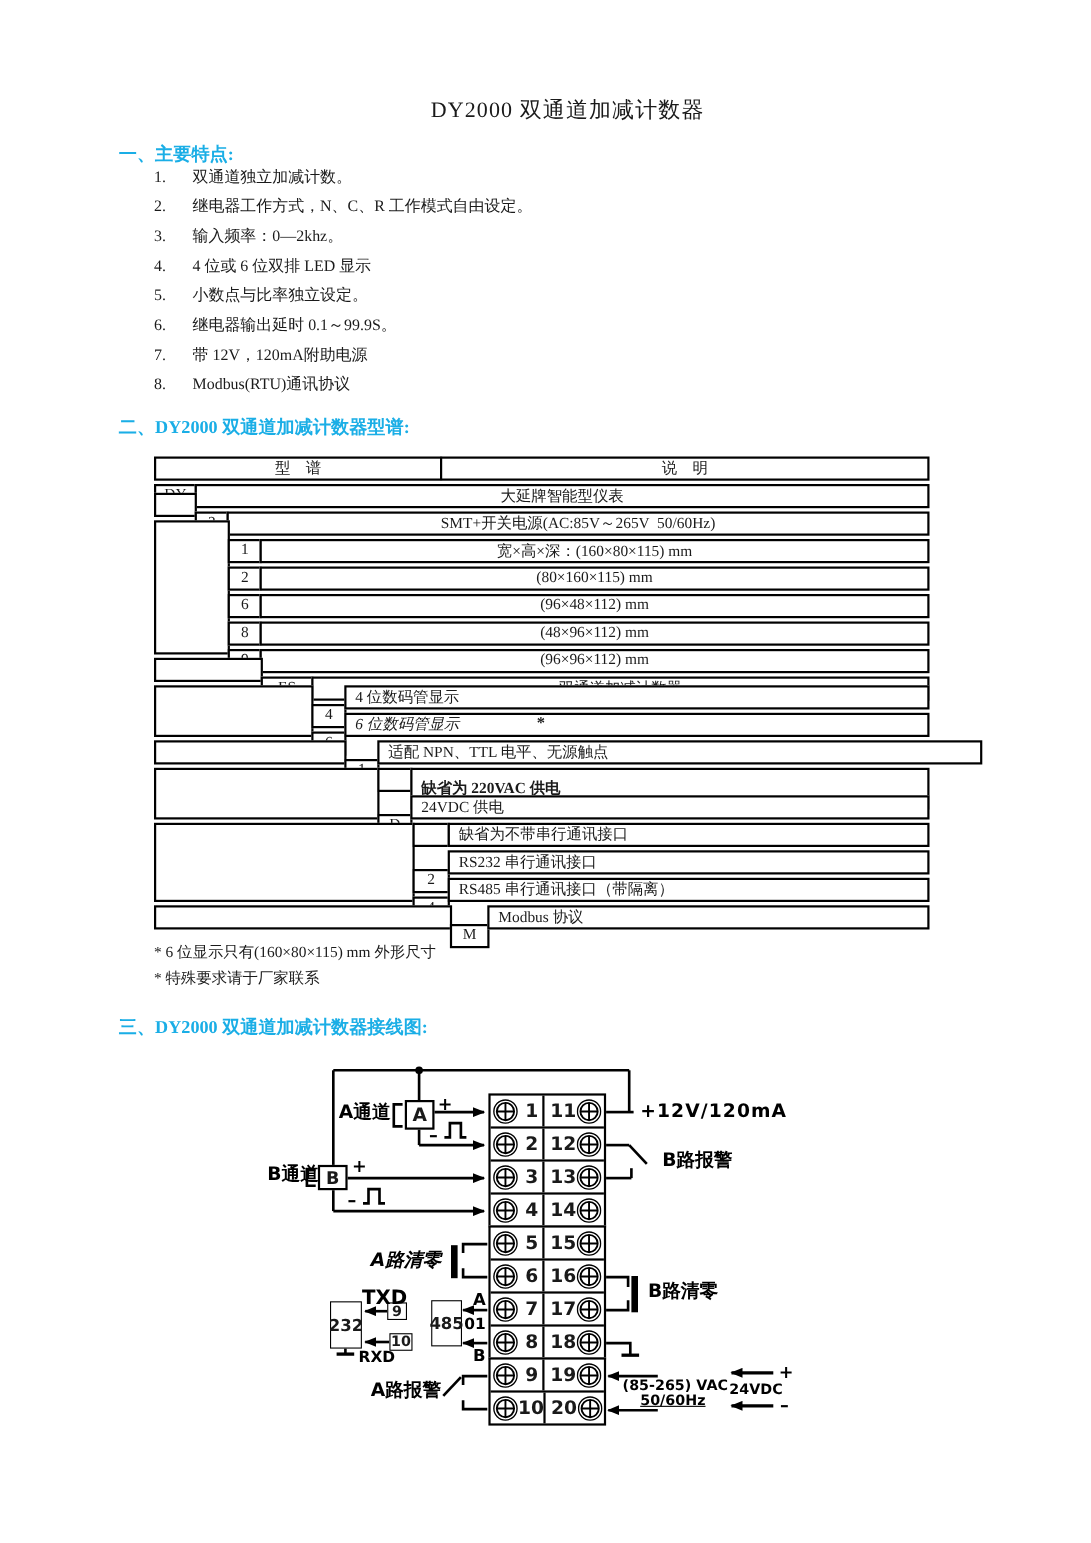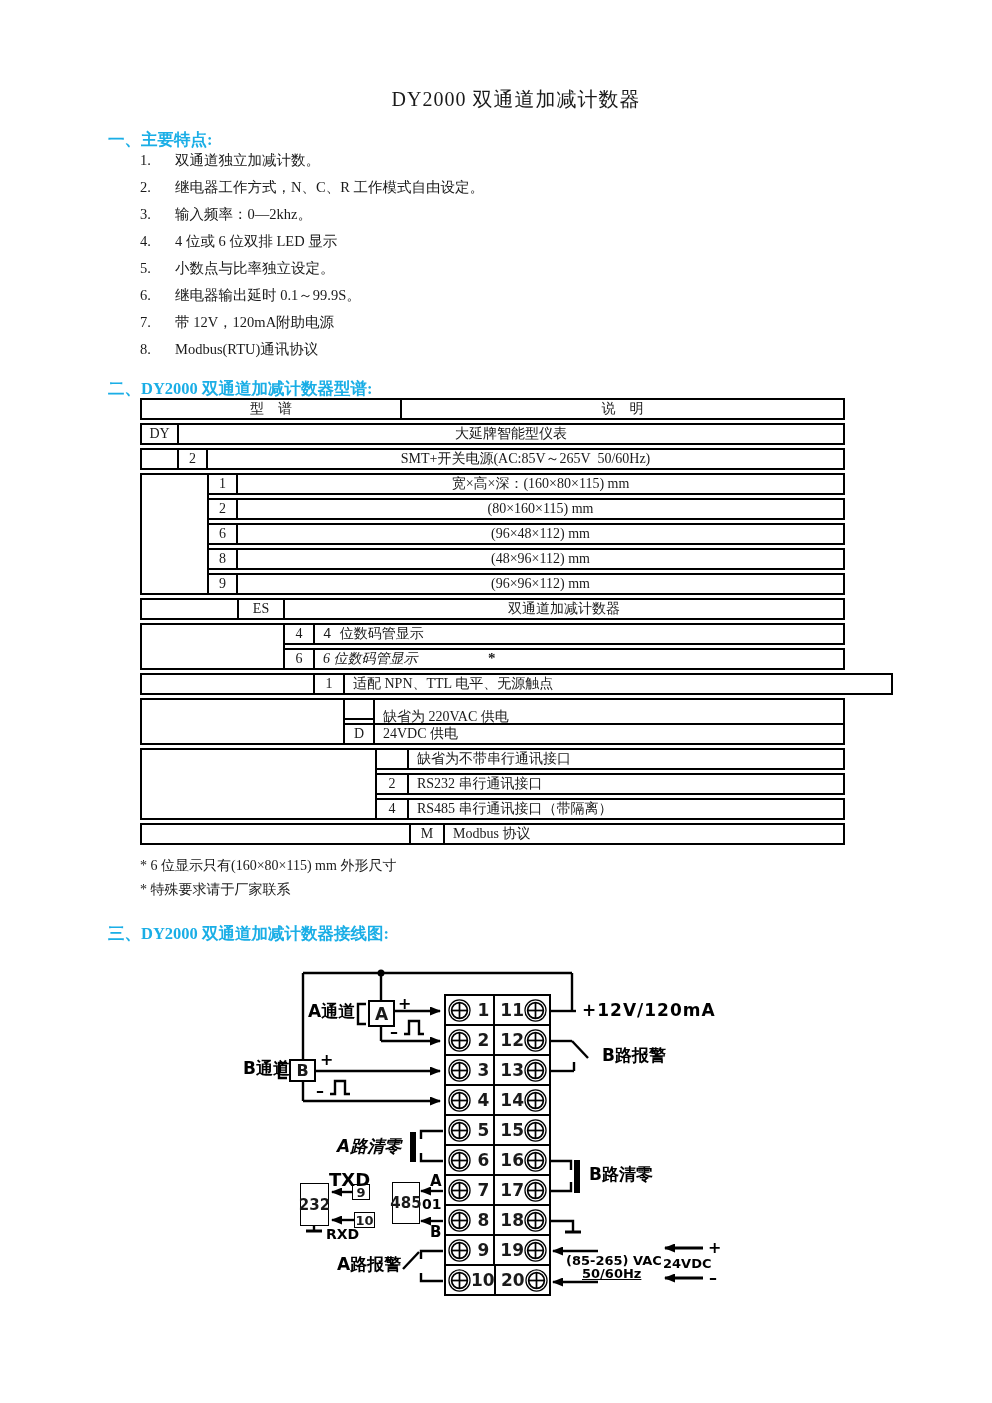--- a/index.html
+++ b/index.html
@@ -8,21 +8,21 @@
   
   .title{position:absolute;left:0;top:86px;width:100%;text-align:center;text-indent:40px;
          font-size:20px;letter-spacing:1px;white-space:pre;}
   .h{position:absolute;left:108px;font-size:16.5px;font-weight:bold;color:#1aaee6;white-space:pre;}
   .feat{position:absolute;left:140px;font-size:14.5px;white-space:pre;}
   .feat .no{display:inline-block;width:35px;}
   .fnote{position:absolute;left:140px;font-size:14px;white-space:pre;}
   
   .cell{position:absolute;border:2px solid #000;background:#fff;box-sizing:border-box;
         font-size:14px;display:flex;align-items:center;white-space:pre;}
-  .ctr{justify-content:center;}
+  .ctr{justify-content:center;margin-top:17px;}
   .lft{justify-content:flex-start;padding-left:8px;}
   .star{position:absolute;font-size:15px;font-weight:bold;}
   
   .dl{position:absolute;font-family:"DejaVu Sans","Liberation Sans",sans-serif;
       font-weight:bold;color:#000;white-space:pre;line-height:1;}
   .dbox{position:absolute;border:2px solid #000;background:#fff;box-sizing:border-box;
         display:flex;align-items:center;justify-content:center;
         font-family:"DejaVu Sans","Liberation Sans",sans-serif;font-weight:bold;}
   .thin{border-width:1.5px;}
   .tsec{position:absolute;left:444px;width:107px;border:2px solid #000;background:#fff;
@@ -76,32 +76,32 @@
 <div class="cell ctr" style="left:236px;top:548px;width:609px;height:22px;">(48×96×112) mm</div>
 <div class="cell ctr" style="left:207px;top:573px;width:31px;height:22px;">9</div>
 <div class="cell ctr" style="left:236px;top:573px;width:609px;height:22px;">(96×96×112) mm</div>
 
 <div class="cell" style="left:140px;top:598px;width:99px;height:22px;"></div>
 <div class="cell ctr" style="left:237px;top:598px;width:48px;height:22px;">ES</div>
 <div class="cell ctr" style="left:283px;top:598px;width:562px;height:22px;">双通道加减计数器</div>
 
 <div class="cell" style="left:140px;top:623px;width:145px;height:47px;"></div>
 <div class="cell ctr" style="left:283px;top:623px;width:32px;height:22px;">4</div>
-<div class="cell lft" style="left:313px;top:623px;width:532px;height:22px;font-family:Liberation Mono, monospace;">4 位数码管显示</div>
+<div class="cell lft" style="left:313px;top:623px;width:532px;height:22px;">4 位数码管显示</div>
 <div class="cell ctr" style="left:283px;top:648px;width:32px;height:22px;">6</div>
 <div class="cell lft" style="left:313px;top:648px;width:532px;height:22px;font-style:italic;">6 位数码管显示</div>
 <div class="star" style="left:488px;top:650px;">*</div>
 
 <div class="cell" style="left:140px;top:673px;width:175px;height:22px;"></div>
 <div class="cell ctr" style="left:313px;top:673px;width:32px;height:22px;">1</div>
 <div class="cell lft" style="left:343px;top:673px;width:550px;height:22px;">适配 NPN、TTL 电平、无源触点</div>
 
 <div class="cell" style="left:140px;top:698px;width:205px;height:47px;"></div>
 <div class="cell" style="left:343px;top:698px;width:32px;height:22px;"></div>
-<div class="cell lft" style="left:373px;top:698px;width:472px;height:38px;">缺省为 220VAC 供电</div>
+<div class="cell lft" style="left:373px;top:698px;width:472px;height:38px;font-weight:bold;">缺省为 220VAC 供电</div>
 <div class="cell ctr" style="left:343px;top:723px;width:32px;height:22px;">D</div>
 <div class="cell lft" style="left:373px;top:723px;width:472px;height:22px;">24VDC 供电</div>
 
 <div class="cell" style="left:140px;top:748px;width:237px;height:72px;"></div>
 <div class="cell" style="left:375px;top:748px;width:34px;height:22px;"></div>
 <div class="cell lft" style="left:407px;top:748px;width:438px;height:22px;">缺省为不带串行通讯接口</div>
 <div class="cell ctr" style="left:375px;top:773px;width:34px;height:22px;">2</div>
 <div class="cell lft" style="left:407px;top:773px;width:438px;height:22px;">RS232 串行通讯接口</div>
 <div class="cell ctr" style="left:375px;top:798px;width:34px;height:22px;">4</div>
 <div class="cell lft" style="left:407px;top:798px;width:438px;height:22px;">RS485 串行通讯接口（带隔离）</div>

